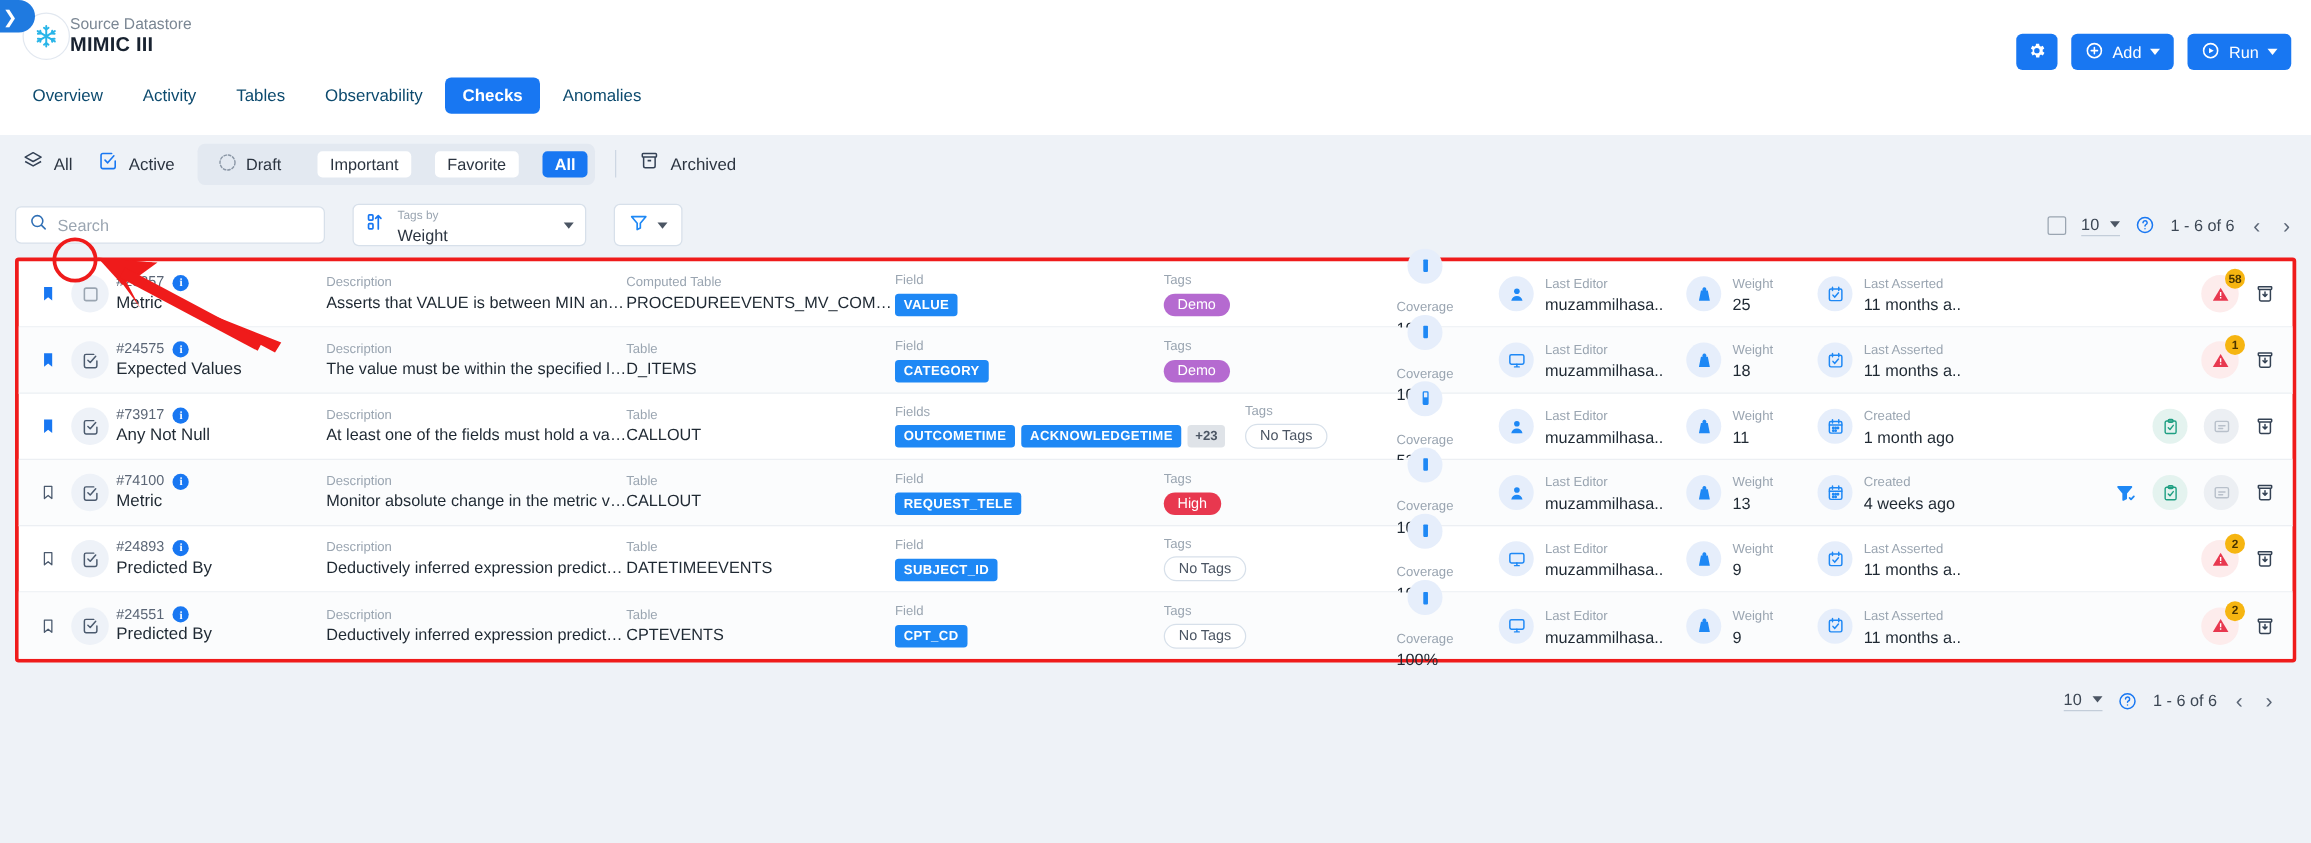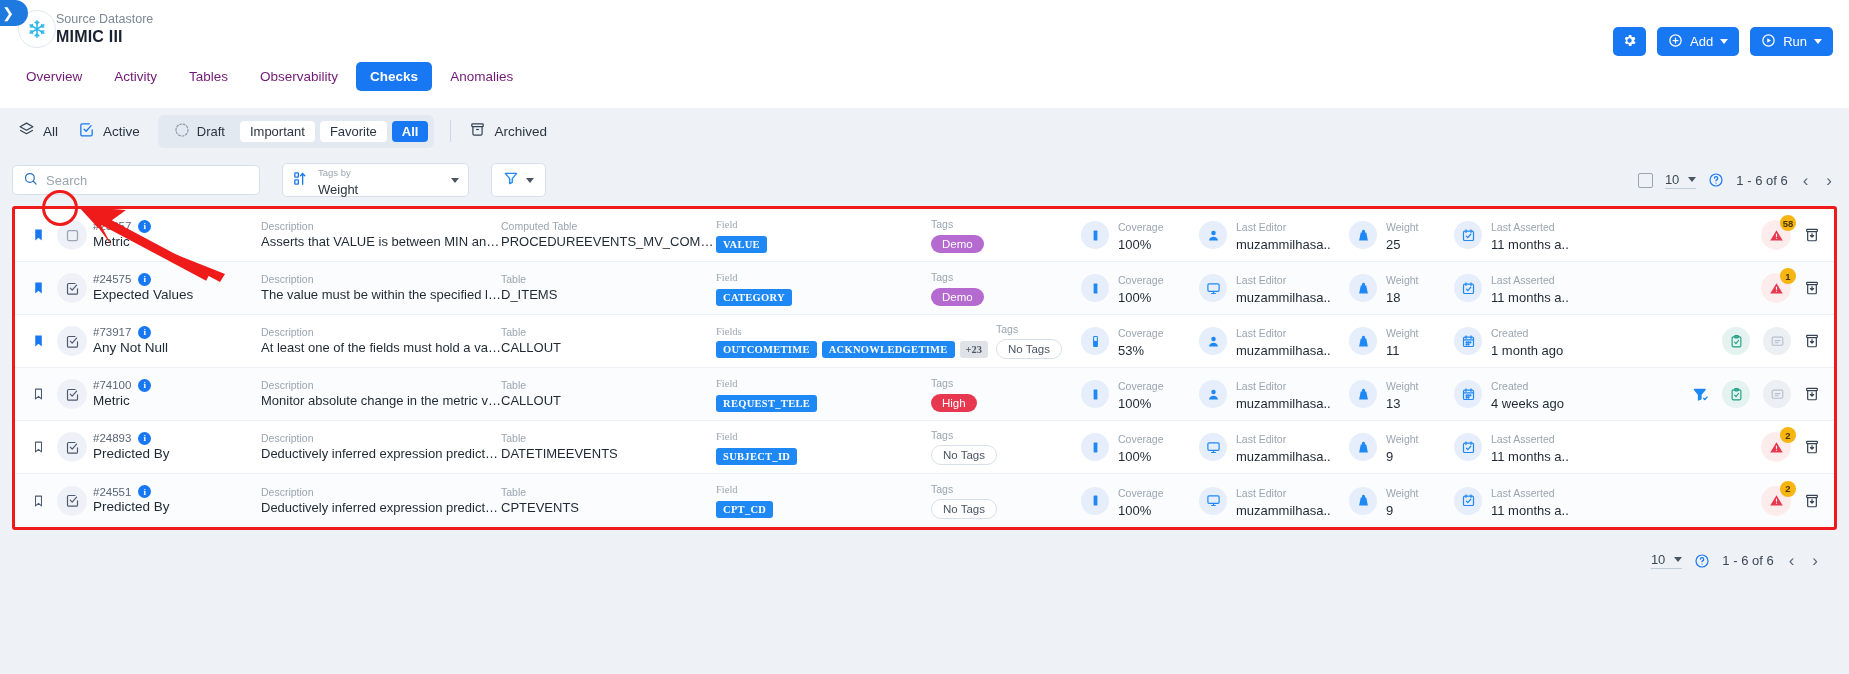--- a/index.html
+++ b/index.html
@@ -40,33 +40,33 @@
     background: #1877f2; color: #fff; border: none; border-radius: 5px;
     height: 29px; display: flex; align-items: center; gap: 7px;
     padding: 0 11px; font-size: 13px; cursor: pointer; font-family: inherit;
   }
   .btn-icon-only { width: 33px; justify-content: center; padding: 0; }
   .caret { width: 0; height: 0; border-left: 4.5px solid transparent; border-right: 4.5px solid transparent; border-top: 5px solid currentColor; display:inline-block; }
 
   
   .tabs { display: flex; align-items: center; gap: 4px; padding-left: 12px; margin-top: 14px; }
   .tab {
-    font-size: 13.5px; color: #701a75; padding: 6px 14px; border-radius: 5px;
+    font-size: 13.5px; color: #0c4a6e; padding: 6px 14px; border-radius: 5px;
     cursor: pointer; line-height: 17px;
   }
   .tab.active { background: #1877f2; color: #fff; font-weight: 600; }
 
   
   .filter-strip {
     height: 46px; display: flex; align-items: center; gap: 0; padding-left: 14px;
     background: #eef2f7;
   }
   .fchip { display: flex; align-items: center; gap: 8px; padding: 0 16px 0 4px; cursor: pointer; }
   .fchip .lbl { font-size: 13.5px; color: #2b3440; }
-  .seg-group { display: flex; align-items: center; gap: 5px; background: #e3e9f1; border-radius: 6px; padding: 4px 6px; margin-left: 2px;}
+  .seg-group { display: flex; align-items: center; gap: 19px; background: #e3e9f1; border-radius: 6px; padding: 4px 6px; margin-left: 2px;}
   .seg { font-size: 13px; color: #2b3440; padding: 3px 10px; border-radius: 4px; cursor: pointer; }
   .seg.white { background: #fff; }
   .seg.blue { background: #1877f2; color: #fff; font-weight: 600; }
   .seg.plain { background: transparent; display:flex; align-items:center; gap:7px; }
   .vdiv { width: 1px; height: 22px; background: #cdd7e3; margin: 0 14px 0 16px; }
 
   
   .search-row { height: 52px; display: flex; align-items: center; padding-left: 12px; position: relative; }
   .searchbox {
     width: 248px; height: 30px; background: #fff; border: 1px solid #d7e0ea; border-radius: 5px;
@@ -119,41 +119,41 @@
   .idnum { font-size: 11.5px; color: #5b6676; }
   .info-i {
     width: 13px; height: 13px; border-radius: 50%; background: #1877f2; color: #fff;
     font-size: 9px; font-weight: 700; display: flex; align-items: center; justify-content: center;
     font-family: "Liberation Serif", serif; cursor: pointer;
   }
   .idname { font-size: 13.5px; color: #1f2933; line-height: 18px; }
 
   .desccol { width: 240px; }
   .tablecol { width: 215px; }
-  .fieldcol { width: 215px; font-family: Liberation Serif, serif; }
+  .fieldcol { width: 215px; }
   .tagscol { width: 150px; }
 
   .pill {
     display: inline-block; background: #1e88f5; color: #fff; font-size: 10.5px; font-weight: 700;
     padding: 3px 7px; border-radius: 3px; letter-spacing: .3px;
   }
   .pill-more { display:inline-block; background: #dfe3e8; color: #4b5563; font-size: 10.5px; font-weight:700; padding: 3px 6px; border-radius: 3px; }
   .tag {
     display: inline-block; font-size: 11.5px; padding: 3px 11px; border-radius: 11px; color: #fff;
   }
   .tag-demo { background: #b56ad0; }
   .tag-high { background: #e8384f; }
   .tag-none { background: #fff; border: 1px solid #d7e0ea; color: #4b5563; border-radius: 11px; padding: 3px 11px; font-size: 11.5px; display:inline-block;}
 
   .metric { display: flex; align-items: center; gap: 9px; }
   .micon {
     width: 28px; height: 28px; border-radius: 50%; background: #e6eefb;
     display: flex; align-items: center; justify-content: center; flex: none;
   }
-  .m-cov { width: 118px; }
+  .m-cov { width: 118px; flex-direction: column; }
   .m-editor { width: 150px; }
   .m-weight { width: 105px; }
   .m-asserted { width: 140px; }
   .editor-val { max-width: 92px; }
 
   .tail { margin-left: auto; display: flex; align-items: center; gap: 13px; padding-right: 14px; }
   .alert-wrap { position: relative; width: 30px; height: 30px; }
   .alert-circle {
     width: 30px; height: 30px; border-radius: 50%; background: #fdecec;
     display: flex; align-items: center; justify-content: center;

